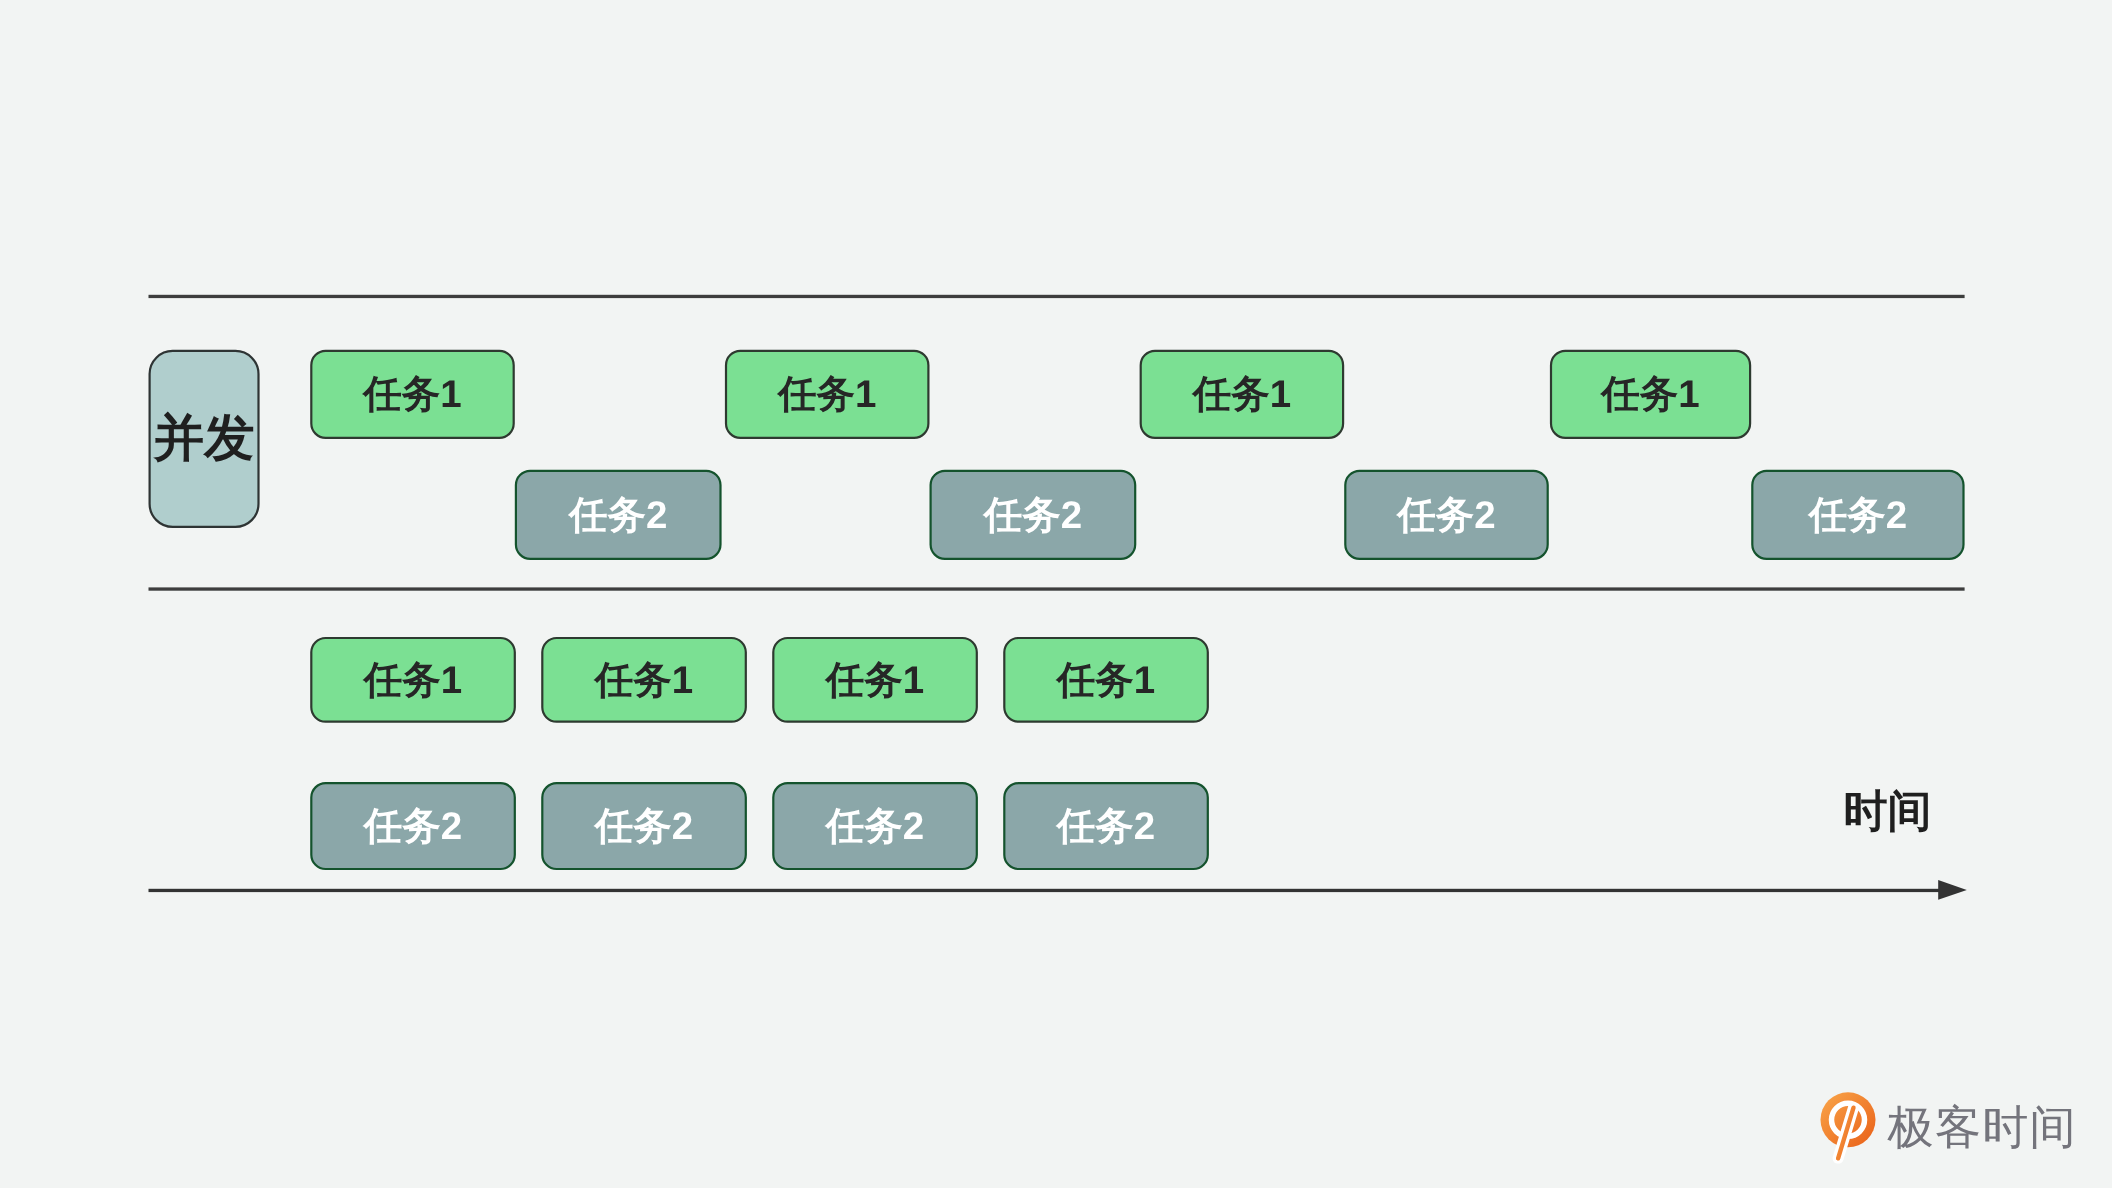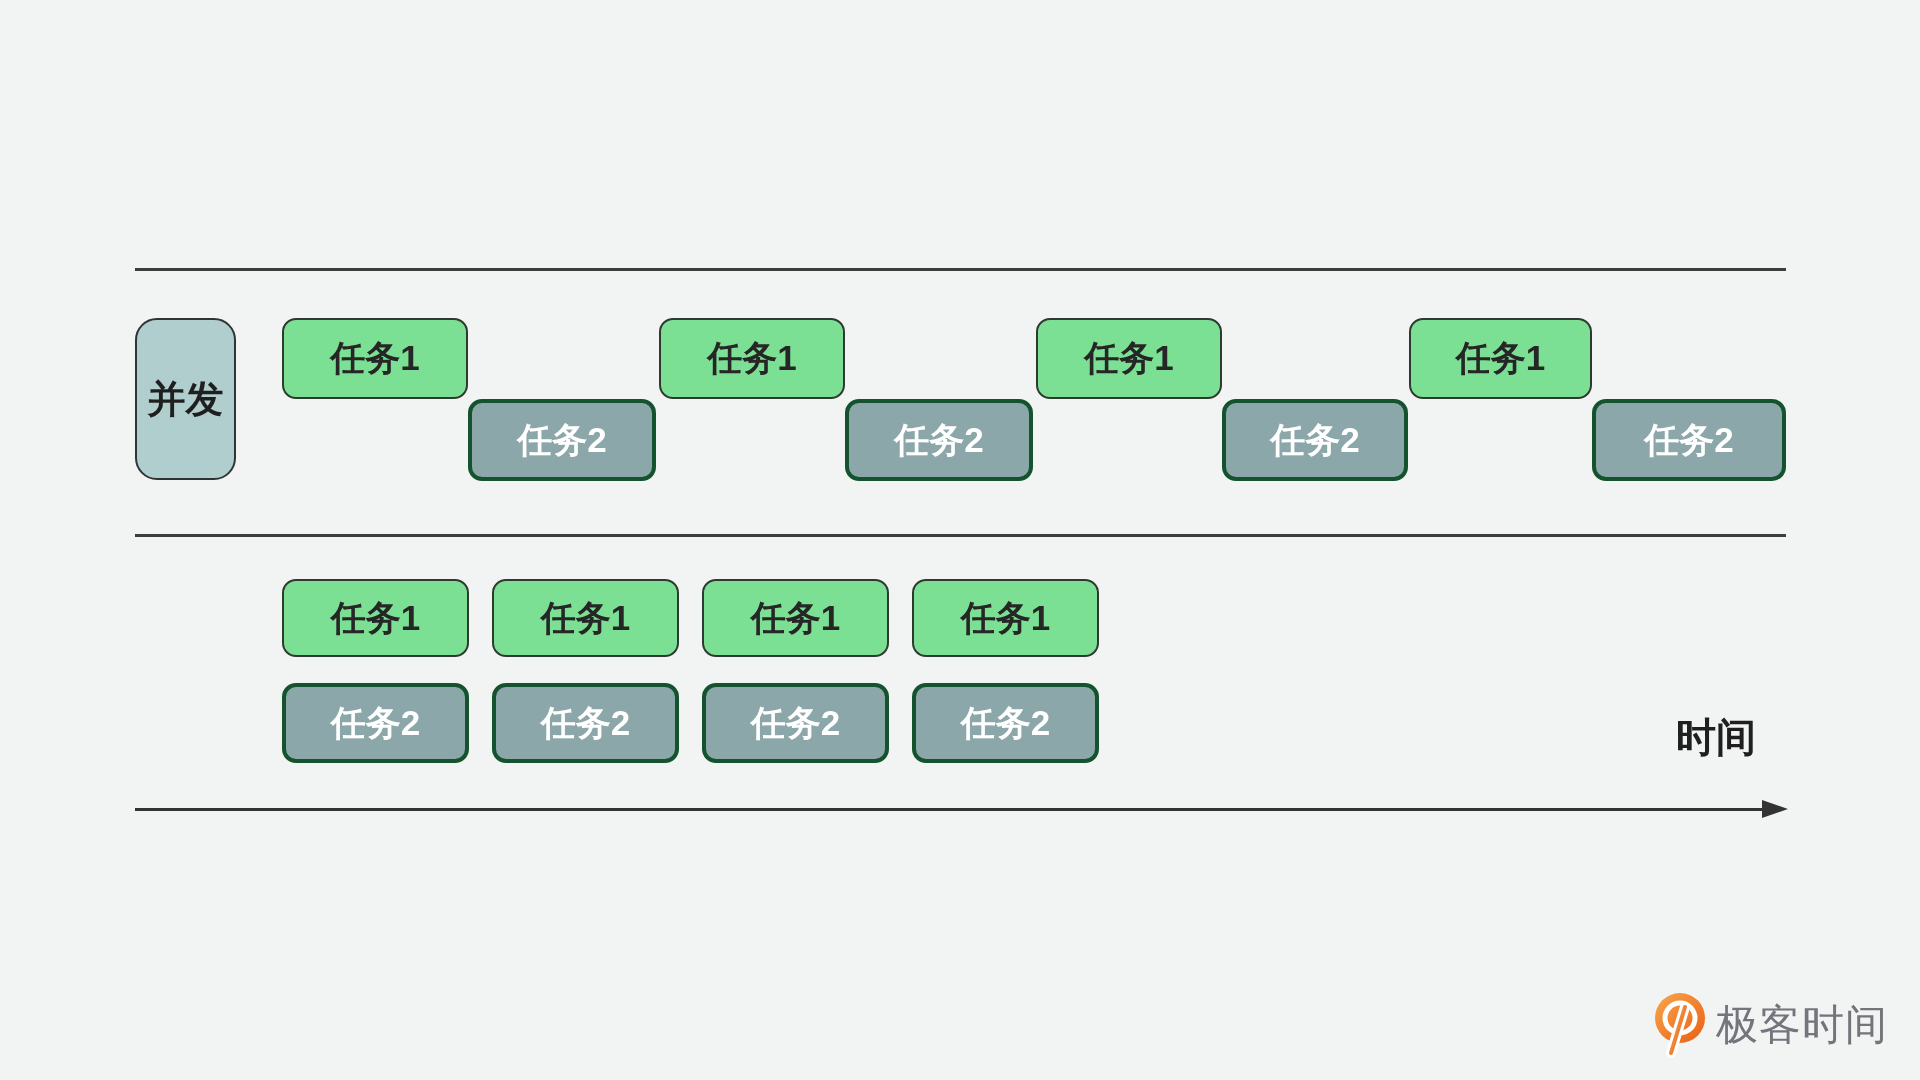--- a/index.html
+++ b/index.html
@@ -23,21 +23,21 @@
   }
   .label-block {
     position: absolute;
     background: #b0cecd;
     border: 2px solid #2e3434;
     border-radius: 22px;
     box-sizing: border-box;
     display: flex;
     align-items: center;
     justify-content: center;
-    font-size: 38px;
+    font-size: 46px;
     font-weight: 700;
     color: #1f1f1f;
   }
   .task {
     position: absolute;
     border-radius: 14px;
     box-sizing: border-box;
     display: flex;
     align-items: center;
     justify-content: center;
@@ -46,23 +46,24 @@
     text-align: right;
   }
   .task1 {
     background: #7be093;
     border: 2px solid #2e3a30;
     color: #262626;
     height: 81px;
   }
   .task2 {
     background: #8ba7a9;
-    border: 4px solid #14532d;
+    border: 2px solid #14532d;
     color: #ffffff;
     height: 82px;
+    margin-top: 28px;
   }
   .time-label {
     position: absolute;
     left: 1676px;
     top: 710px;
     width: 100px;
     font-size: 40px;
     font-weight: 700;
     color: #1f1f1f;
   }

